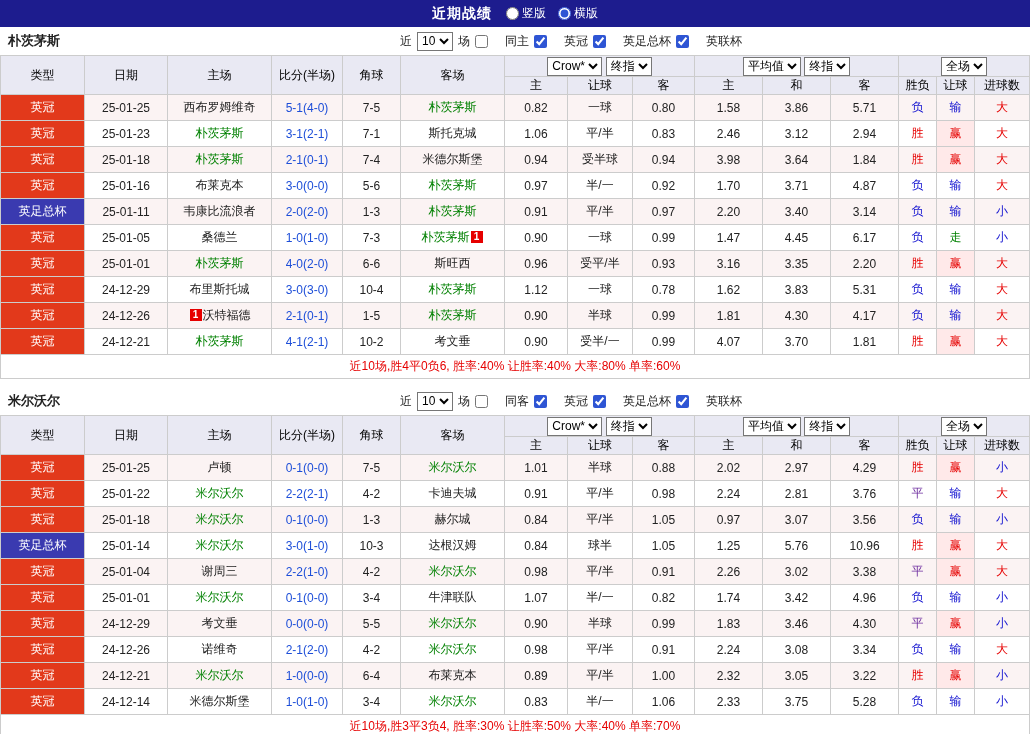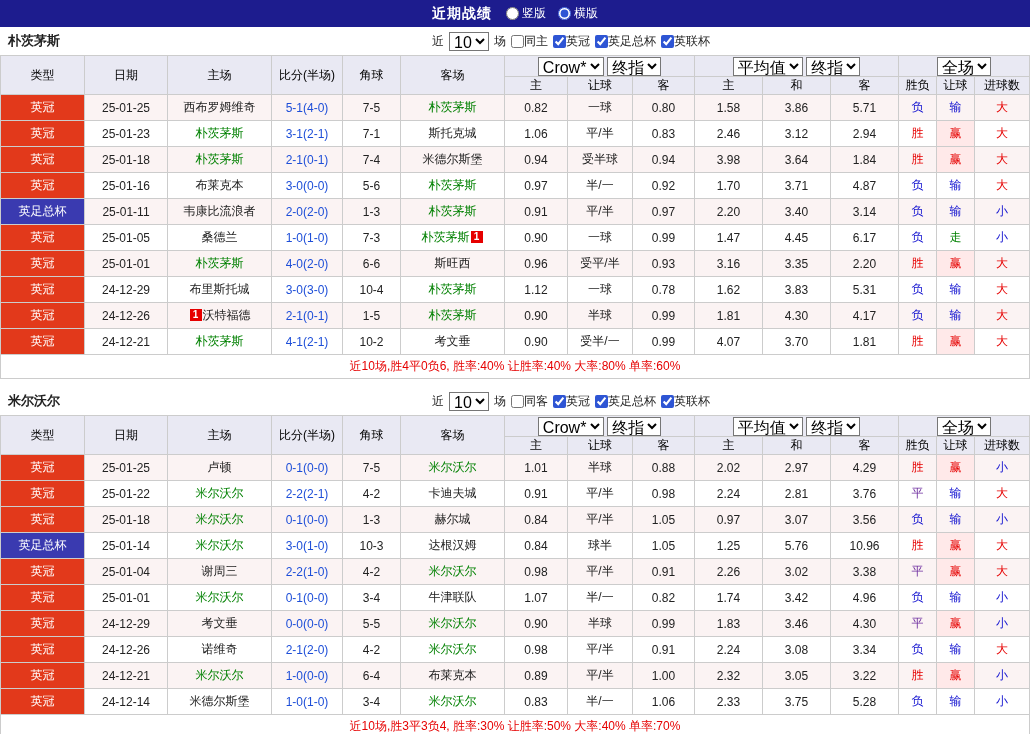--- a/index.html
+++ b/index.html
@@ -33,23 +33,23 @@
     display: flex;
     align-items: center;
     padding: 0 8px;
     background: #fff;
   }
   .team-title { font-weight: bold; font-size: 13px; white-space: nowrap; }
   .filters {
     display: flex; align-items: center; gap: 5px;
     margin: 0 auto; transform: translateX(30px);
   }
-  .cb { display: inline-flex; align-items: center; gap: 0; cursor: pointer; }
+  .cb { display: inline-flex; align-items: center; gap: 17px; cursor: pointer; }
   select {
-    font-family: inherit; font-size: 16px;
+    font-family: inherit; font-size: 12px;
     height: 19px; border: 1px solid #767676; background: #fff; cursor: pointer;
   }
   
   table { width: 1030px; border-collapse: collapse; table-layout: fixed; }
   th, td {
     border: 1px solid #ccc;
     text-align: center;
     vertical-align: middle;
     padding: 0 2px;
     white-space: nowrap;

